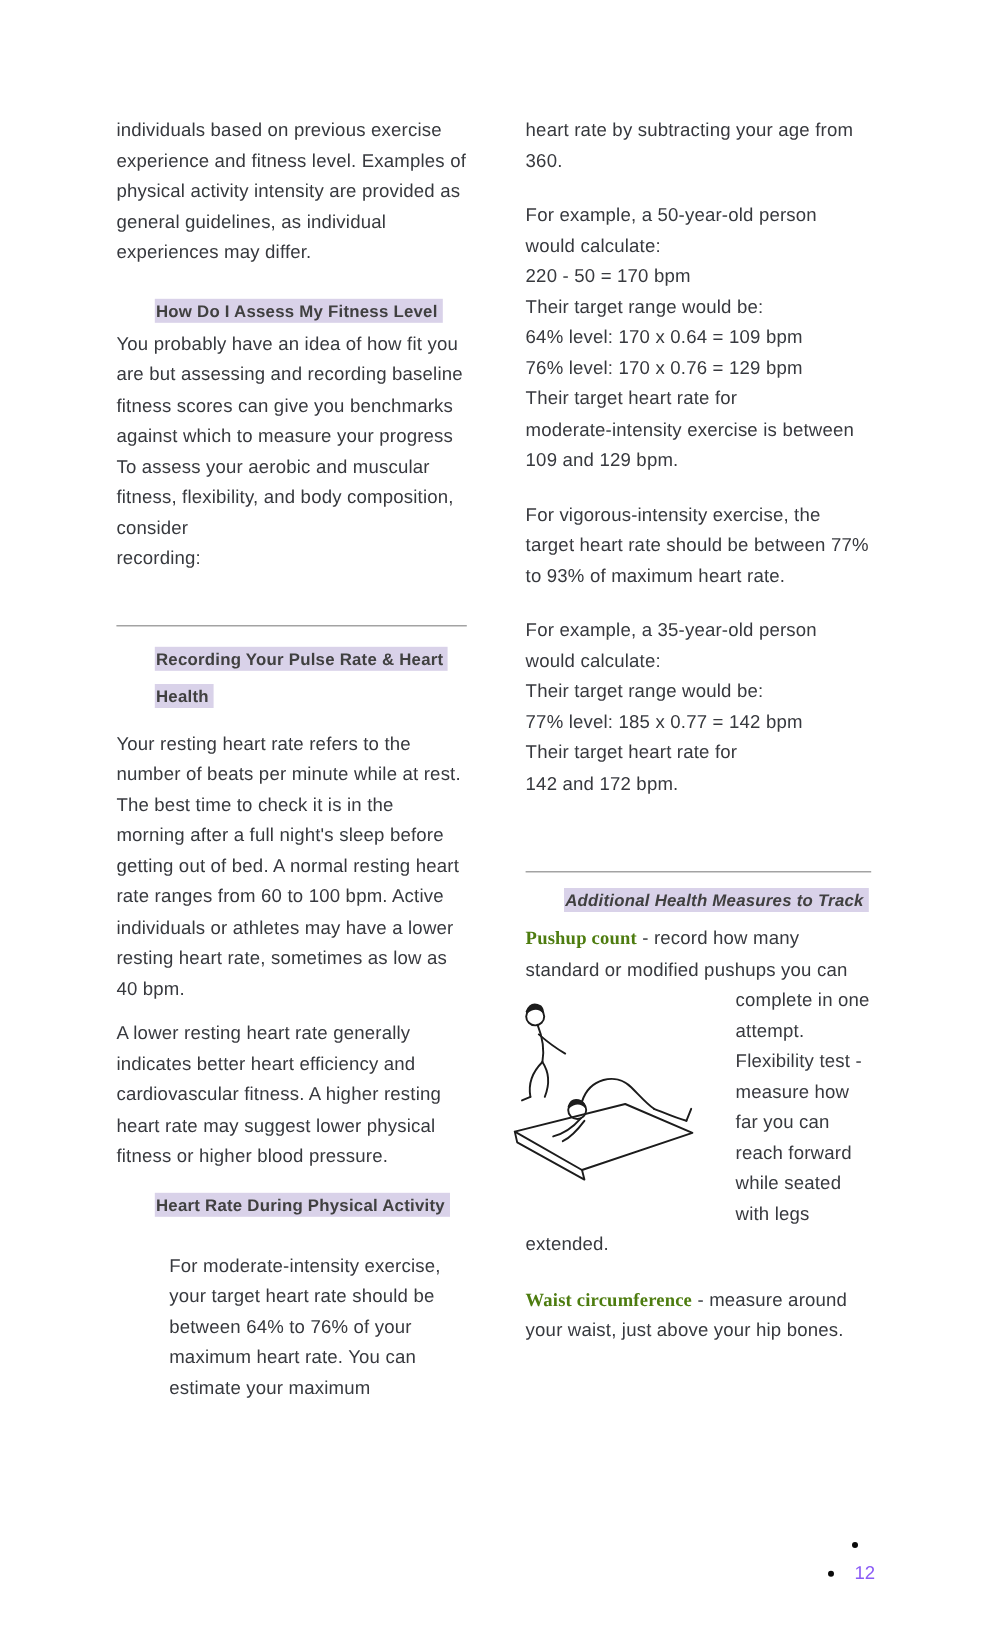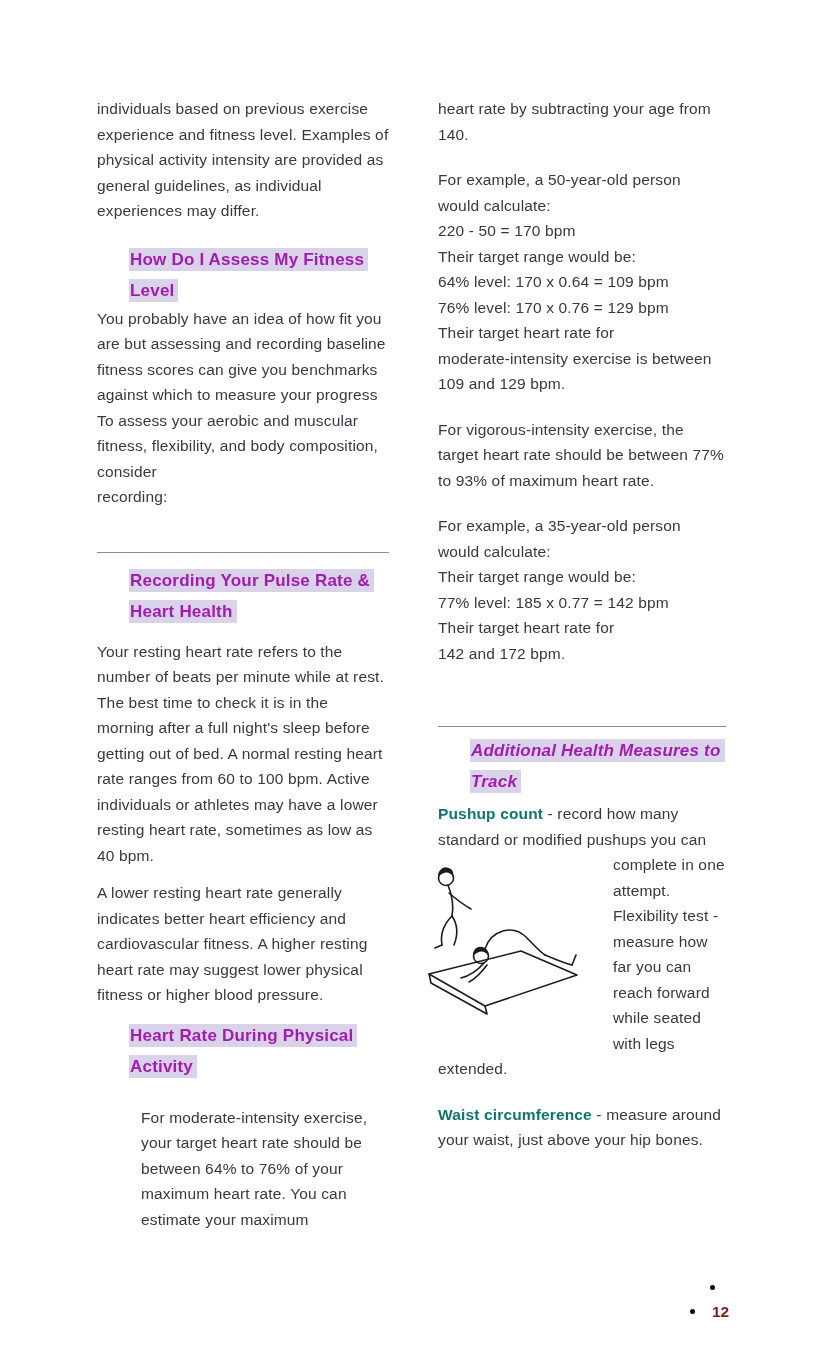--- a/index.html
+++ b/index.html
@@ -19,24 +19,24 @@
     font-size:15.5px;
     line-height:25.5px;
     letter-spacing:0.15px;
   }
   .col-left  { left:97px;  width:292px; }
   .col-right { left:438px; width:288px; }
 
   .para, .line { margin:0; }
 
   .heading {
-    font-size:17px;
+    font-size:14px;
     line-height:31px;
     font-weight:700;
-    color:#a21caf;
+    color:#404040;
     letter-spacing:0.2px;
     padding-left:32px;
   }
   .hl {
     background:#d9d2e9;
     -webkit-box-decoration-break:clone;
     box-decoration-break:clone;
     padding:2px 4px 2px 1px;
   }
 
@@ -51,41 +51,40 @@
   .mt8  { margin-top:8px;font-style:italic; }
   .mt12 { margin-top:12px; }
   .mt20 { margin-top:20px; }
   .mt23 { margin-top:23px;margin-left:44px; }
   .mt25 { margin-top:12px; }
   .mt26 { margin-top:20px; }
   .mt42 { margin-top:42px; }
   .mt60 { margin-top:60px; }
   .mt4  { margin-top:4px; }
 
-  b, .bold { font-weight:700; color:#0f766e; }
+  b, .bold { font-weight:700; color:#4d7c0f;font-family:Liberation Serif, serif; }
 
   .illus {
     float:left;
     width:160px;
     height:200px;
     margin-left:-15px;
     margin-right:30px;
   }
   .illus-svg { width:160px; height:200px; display:block; }
 
   .clear { clear:both; }
 
   .page-footer {
     position:absolute;
     top:1278px;
     left:688px;
     width:70px;
     font-size:15.5px;
-    color:#7f1d1d;
-    font-weight:bold;
+    color:#8b5cf6;
   }
   .footer-row { display:flex; align-items:center; height:19px; }
   .footer-row + .footer-row { margin-top:5px; }
   .dot {
     width:5px; height:5px; border-radius:50%;
     background:#0a0a0a; display:inline-block; flex:0 0 auto;
   }
   .dot-offset-1 { margin-left:22px; }
   .dot-offset-2 { margin-left:2px; }
   .page-num { margin-left:17px; }
@@ -117,21 +116,21 @@
     <p class="para mt25">A lower resting heart rate generally indicates better heart efficiency and cardiovascular fitness. A higher resting heart rate may suggest lower physical fitness or higher blood pressure.</p>
 
     <div class="heading mt25">
       <span class="hl">Heart Rate During Physical Activity</span>
     </div>
 
     <p class="para mt23">For moderate-intensity exercise, your target heart rate should be between 64% to 76% of your maximum heart rate. You can estimate your maximum</p>
   </div>
 
   <div class="col col-right">
-    <p class="para">heart rate by subtracting your age from 140.</p>
+    <p class="para">heart rate by subtracting your age from 360.</p>
 
     <div class="mt26">
       <div class="line">For example, a 50-year-old person</div>
       <div class="line">would calculate:</div>
       <div class="line">220 - 50 = 170 bpm</div>
       <div class="line">Their target range would be:</div>
       <div class="line">64% level: 170 x 0.64 = 109 bpm</div>
       <div class="line">76% level: 170 x 0.76 = 129 bpm</div>
       <div class="line">Their target heart rate for</div>
       <div class="line">moderate-intensity exercise is between</div>

